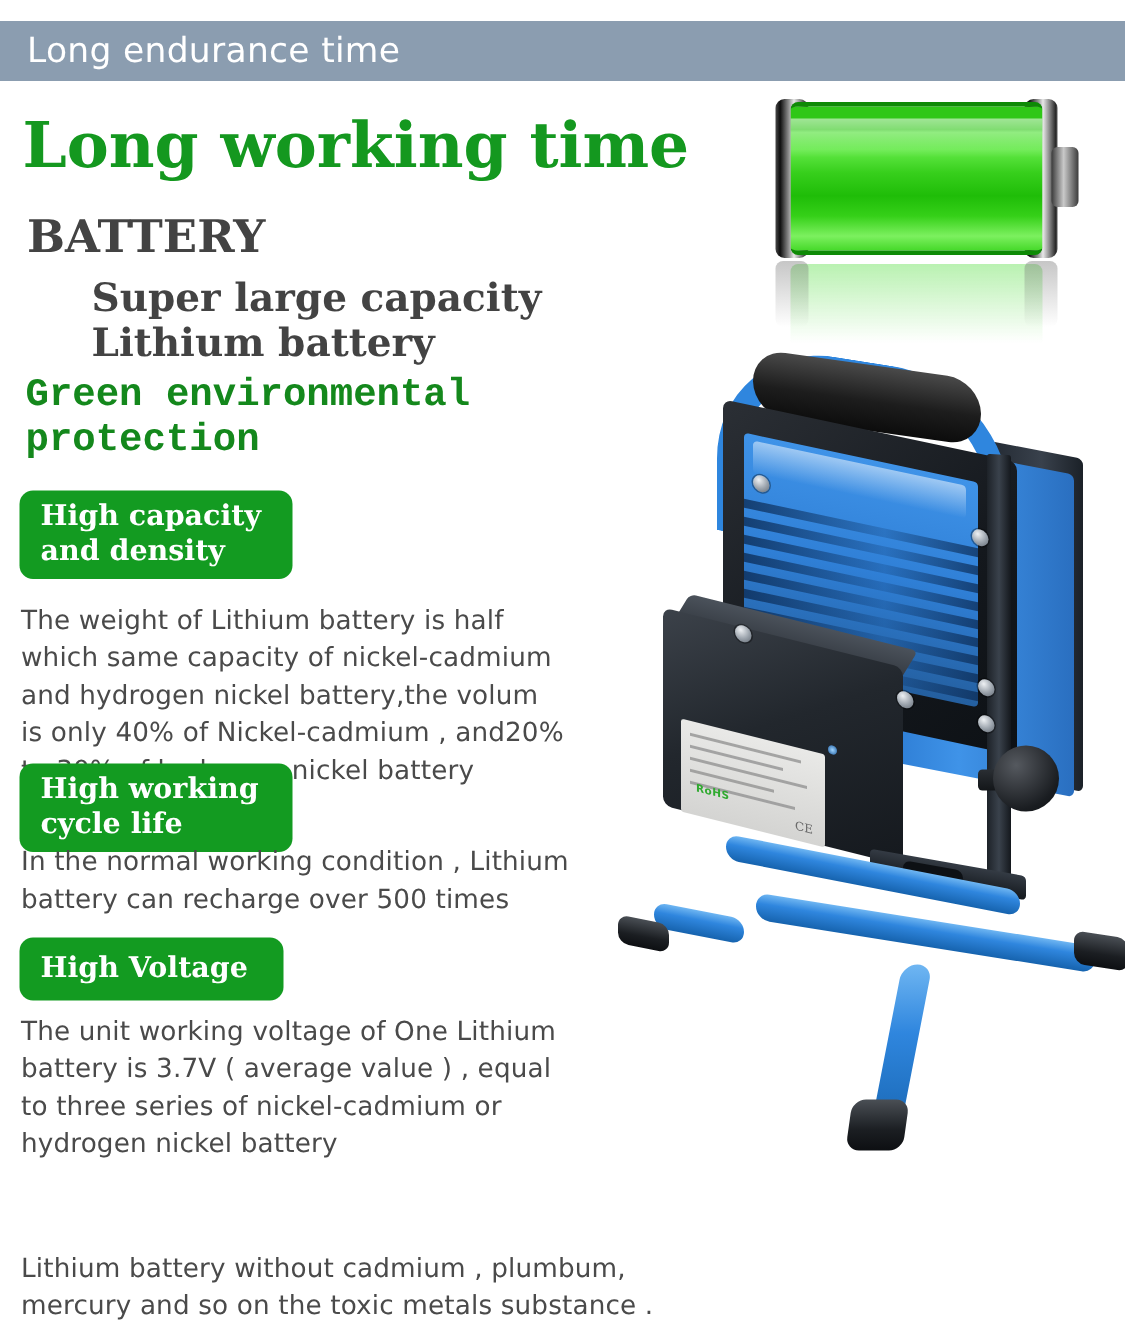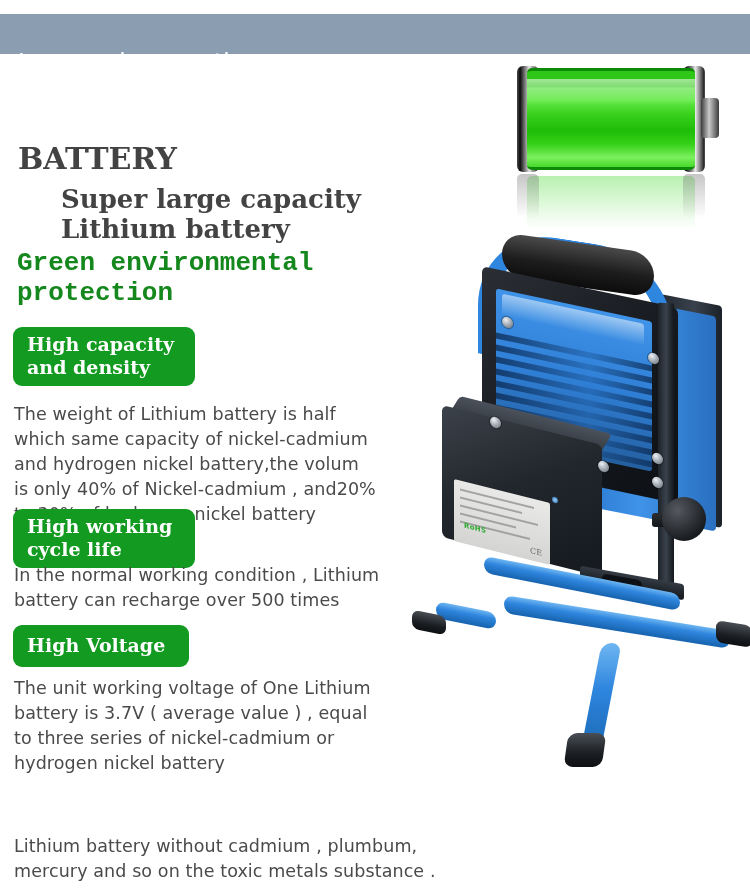--- a/index.html
+++ b/index.html
@@ -16,21 +16,20 @@
   
   .banner{
     position:absolute;left:0;top:14px;width:750px;height:40px;
     background:#8b9db0;
   }
   .banner-text{
     position:absolute;left:18px;top:20px;
     font-family:"DejaVu Sans", sans-serif;
     font-size:23px;color:#ffffff;letter-spacing:.2px;line-height:28px;
     white-space:nowrap;
-    margin-top:28px;
   }
 
   
   .h-main{
     position:absolute;left:15px;top:74px;
     font-family:"DejaVu Serif", serif;font-weight:bold;
     font-size:42px;line-height:46px;color:#14981f;white-space:nowrap;
   }
   .h-battery{
     position:absolute;left:18px;top:142px;
@@ -266,20 +265,21 @@
   }
 </style>
 </head>
 <body>
 
 <div class="page">
 
   <div class="banner"></div>
   <div class="banner-text">Long endurance time</div>
 
+  <div class="h-main">Long working time</div>
   <div class="h-battery">BATTERY</div>
   <div class="h-sub" style="white-space:pre-line;margin-left:44px;">Super large capacity
 Lithium battery</div>
   <div class="h-green" style="white-space:pre-line;">Green environmental
 protection</div>
 
   <div class="pill pill-2line" style="top:327px;">High capacity
 and density</div>
   <div class="para" style="top:402px;width:460px;">The weight of Lithium battery is half
 which same capacity of nickel-cadmium

